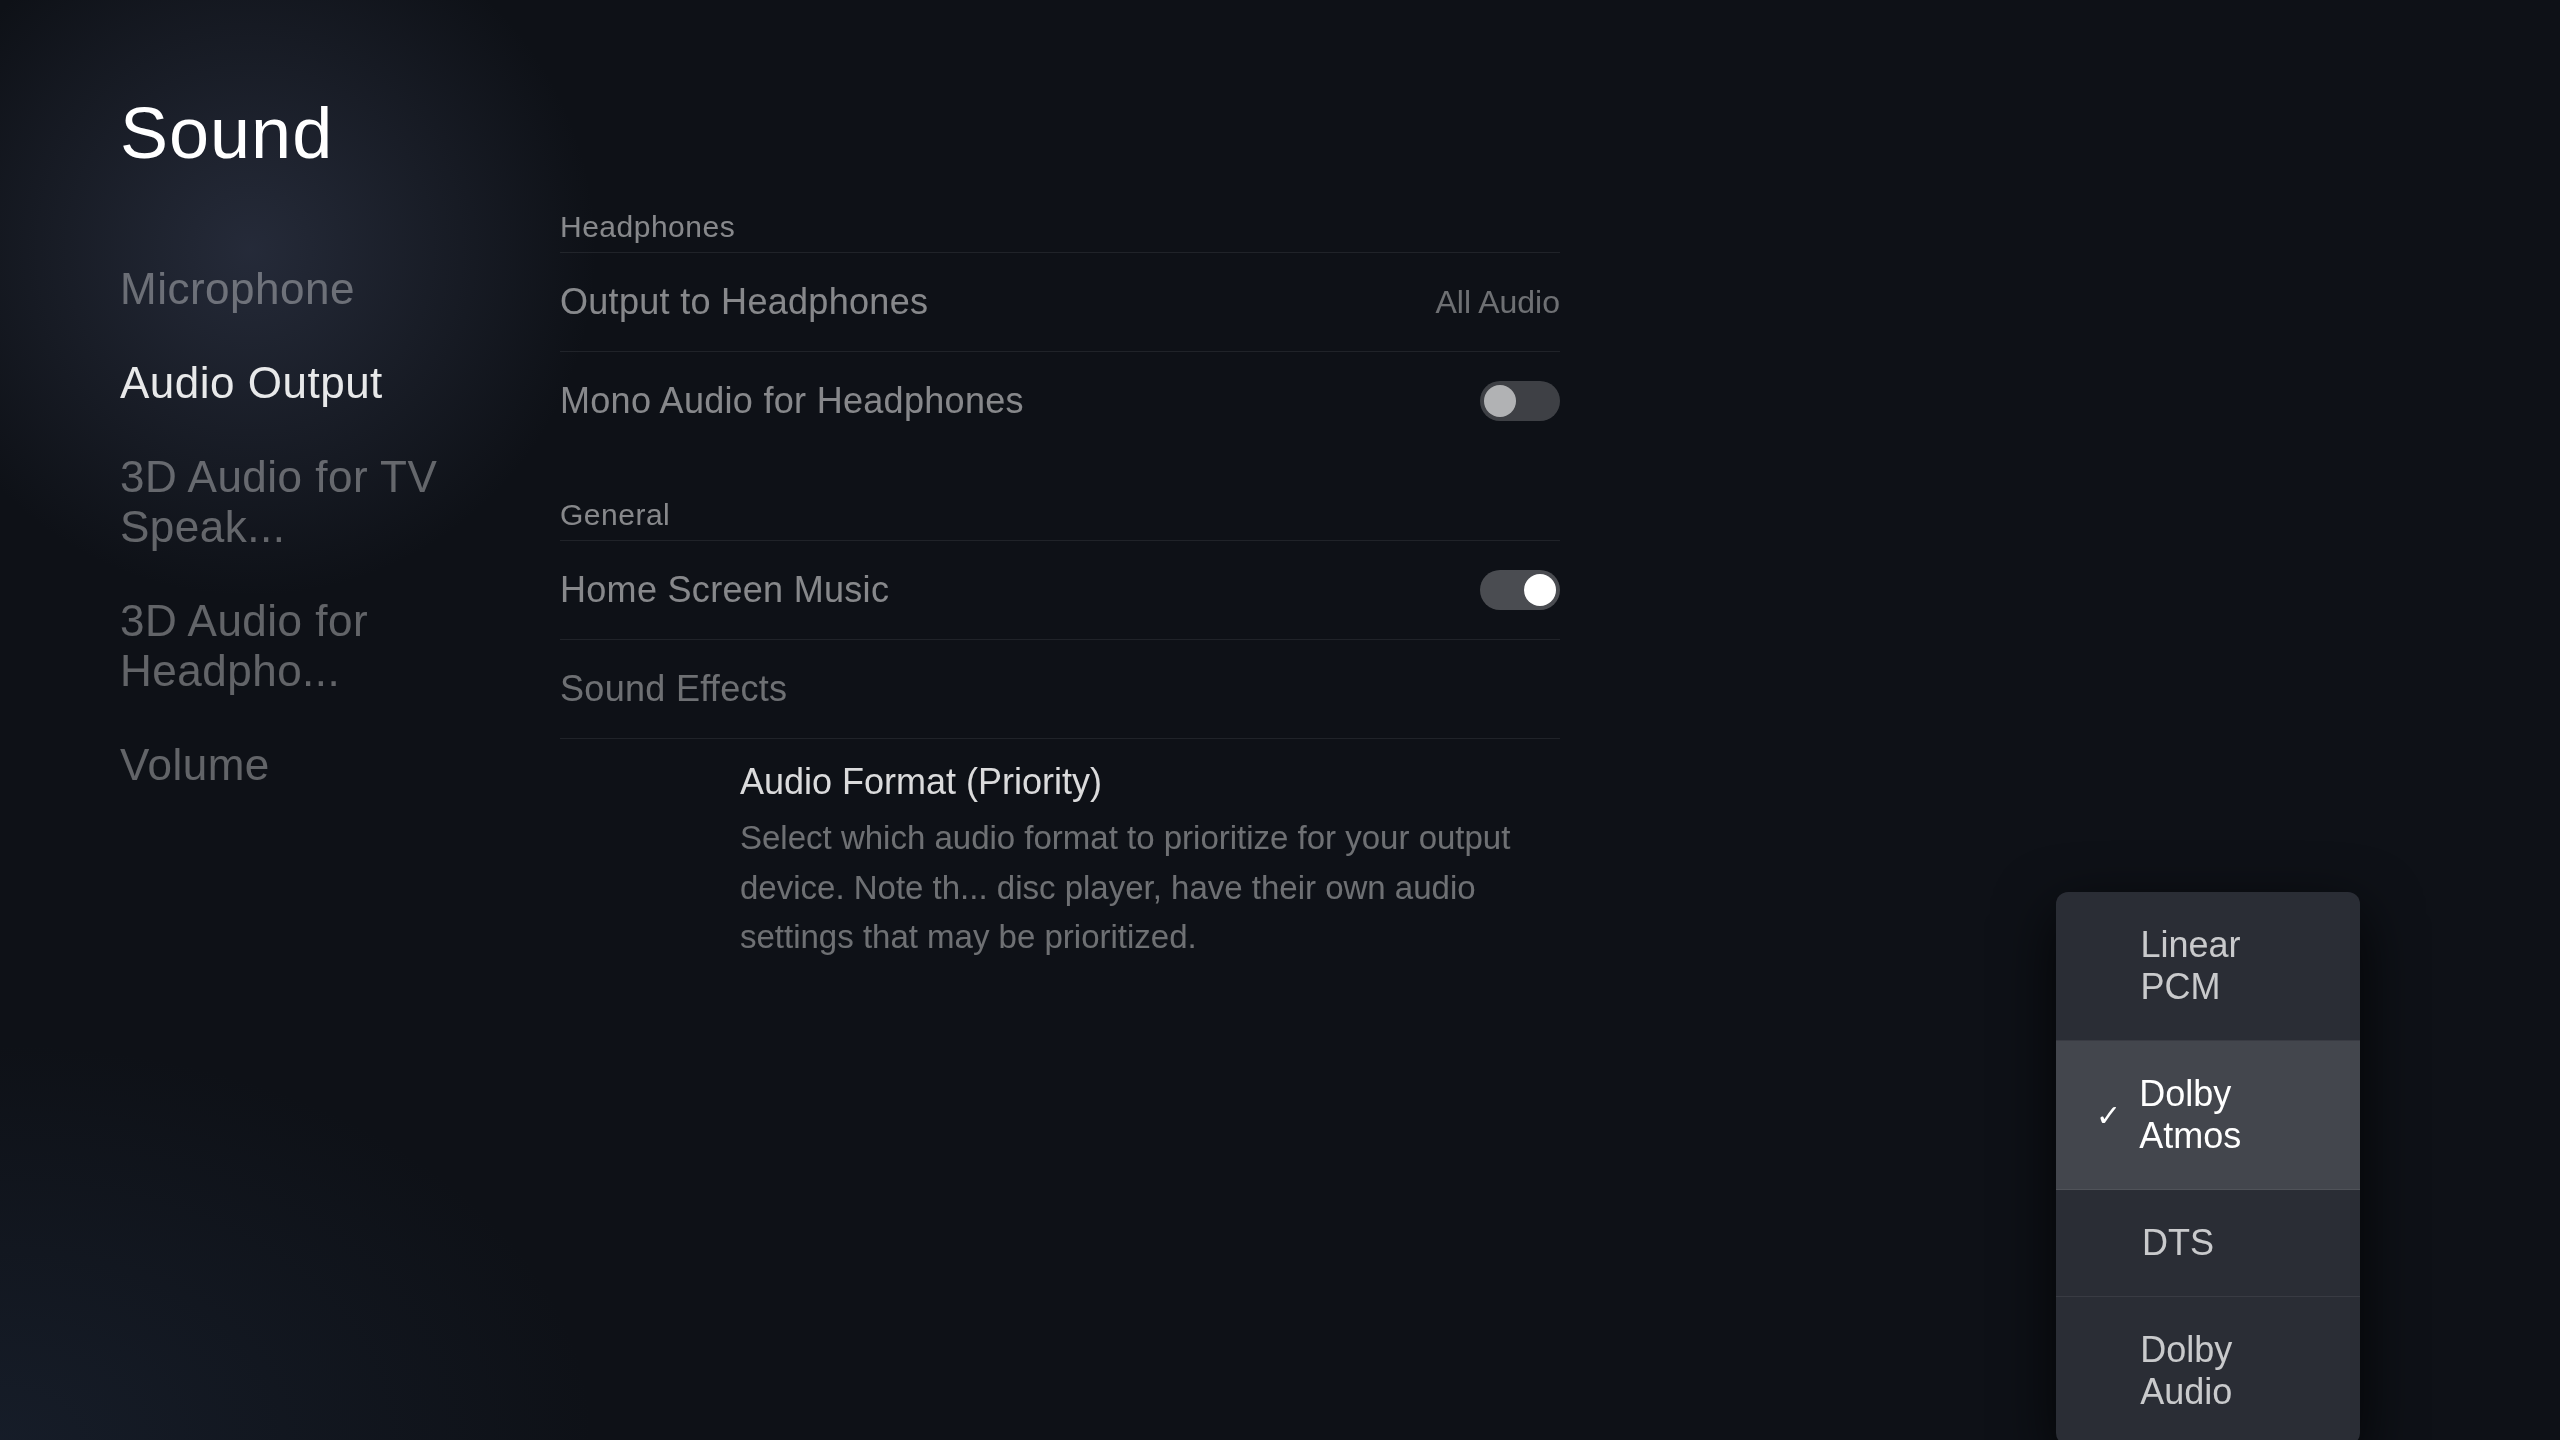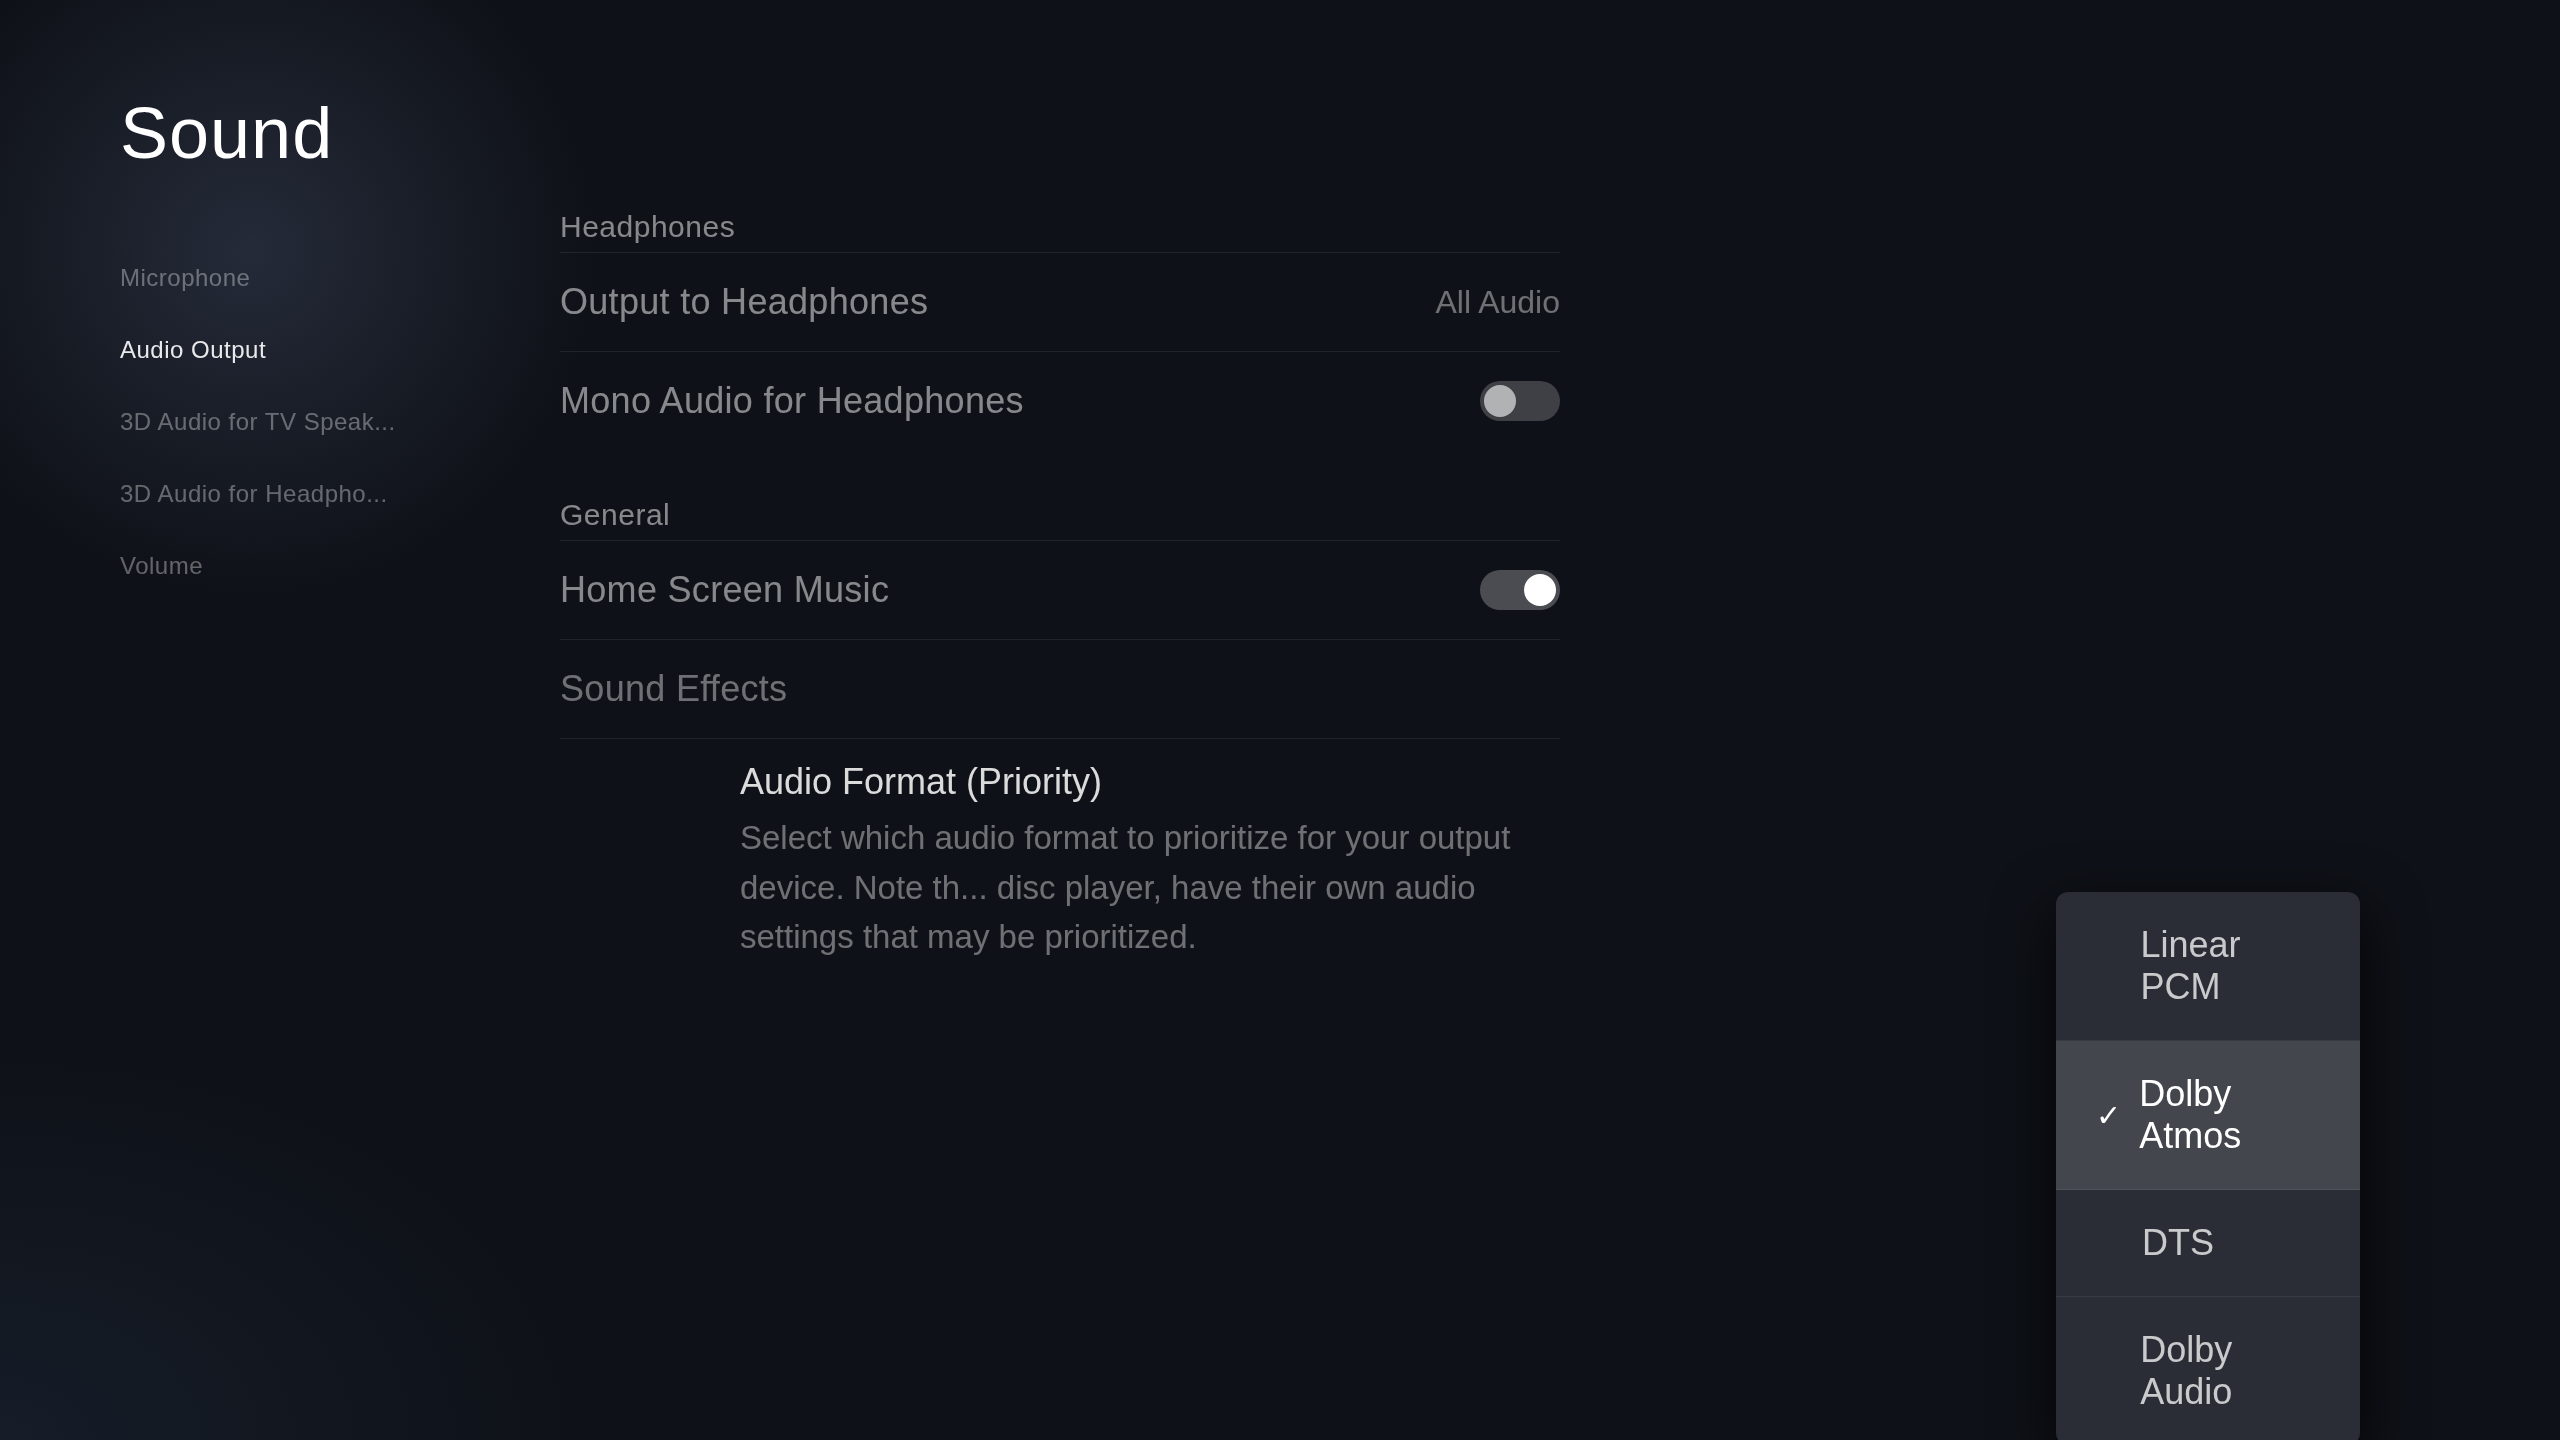--- a/index.html
+++ b/index.html
@@ -60,21 +60,21 @@
       top: 230px;
       left: 120px;
       width: 380px;
       display: flex;
       flex-direction: column;
       gap: 0;
     }
 
     .sidebar-item {
       padding: 22px 0;
-      font-size: 24px;
+      font-size: 44px;
       font-weight: 300;
       color: rgba(255,255,255,0.35);
       cursor: pointer;
       letter-spacing: 0.5px;
     }
 
     .sidebar-item.active {
       color: rgba(255,255,255,0.9);
       font-weight: 400;
     }

